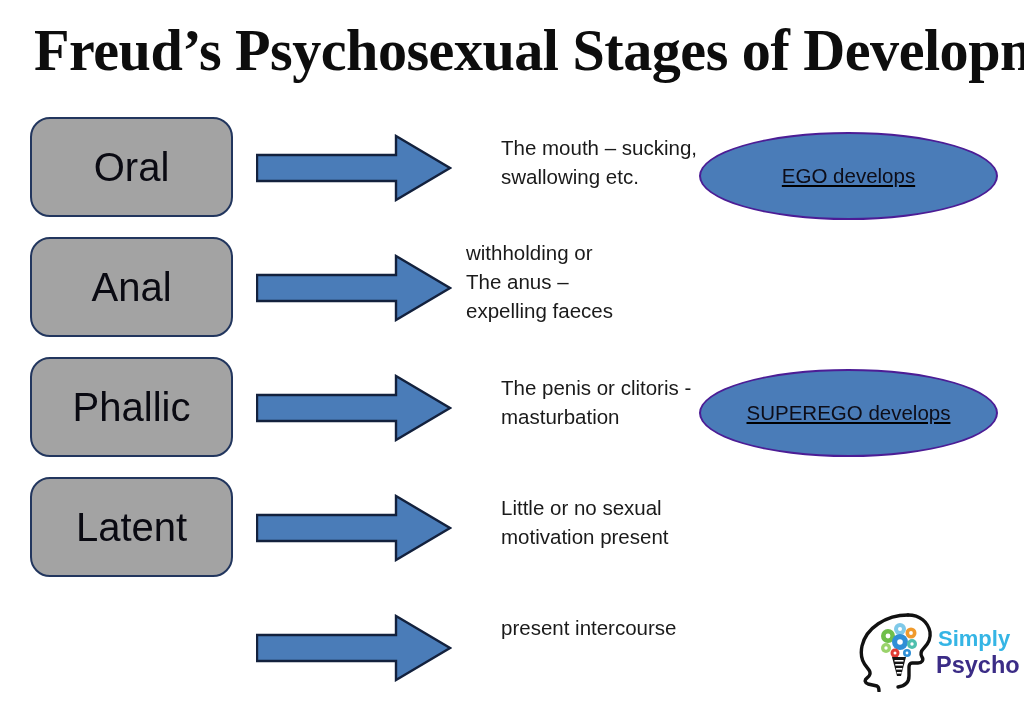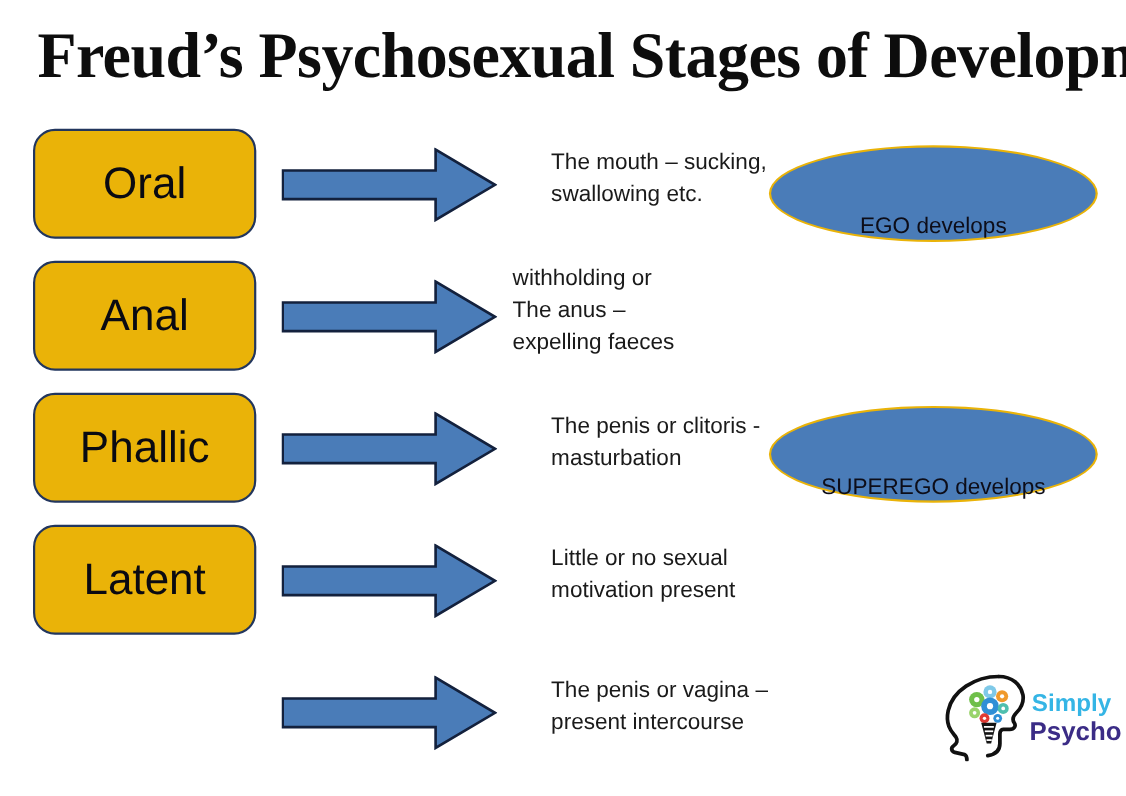--- a/index.html
+++ b/index.html
@@ -48,21 +48,21 @@
   .row-4 { top: 597px; }
 
   
   .stage-box {
     position: absolute;
     left: 30px;
     top: 0;
     width: 203px;
     height: 100px;
     box-sizing: border-box;
-    background: #eab308;
+    background: #a3a3a3;
     border: 2px solid #22365e;
     border-radius: 20px;
     display: flex;
     align-items: center;
     justify-content: center;
   }
   .stage-label {
     font-size: 40px;
     line-height: 44px;
     color: #0a0a12;
@@ -91,25 +91,26 @@
     letter-spacing: 0px;
   }
   .desc-lines-2 { top: 16px; margin-left: 35px; }
   .desc-lines-3 { top: 1px; }
 
   
   .ellipse {
     position: absolute;
     box-sizing: border-box;
     background: #4a7cb8;
-    border: 2px solid #eab308;
+    border: 2px solid #4c1d95;
     border-radius: 50%;
     display: flex;
-    align-items: flex-end;
+    align-items: center;
     justify-content: center;
+    text-decoration: underline;
   }
   .ellipse-text {
     font-size: 20.5px;
     color: #0d0d18;
     text-align: center;
     white-space: nowrap;
   }
   #ellipse-ego {
     left: 699px;
     top: 132px;
@@ -199,21 +200,20 @@
   </div>
 </div>
 
 <div class="row row-4">
   <div class="arrow">
     <svg width="196" height="68" viewBox="0 0 196 68" xmlns="http://www.w3.org/2000/svg">
       <polygon points="1,21 140,21 140,2 194,34 140,66 140,47 1,47" fill="#4a7cb8" stroke="#13213d" stroke-width="2.4" stroke-linejoin="miter"></polygon>
     </svg>
   </div>
   <div class="desc desc-lines-2">
-    <div>The penis or vagina –</div>
     <div>present intercourse</div>
   </div>
 </div>
 
 <div class="ellipse" id="ellipse-ego">
   <span class="ellipse-text">EGO develops</span>
 </div>
 
 <div class="ellipse" id="ellipse-superego">
   <span class="ellipse-text">SUPEREGO develops</span>

